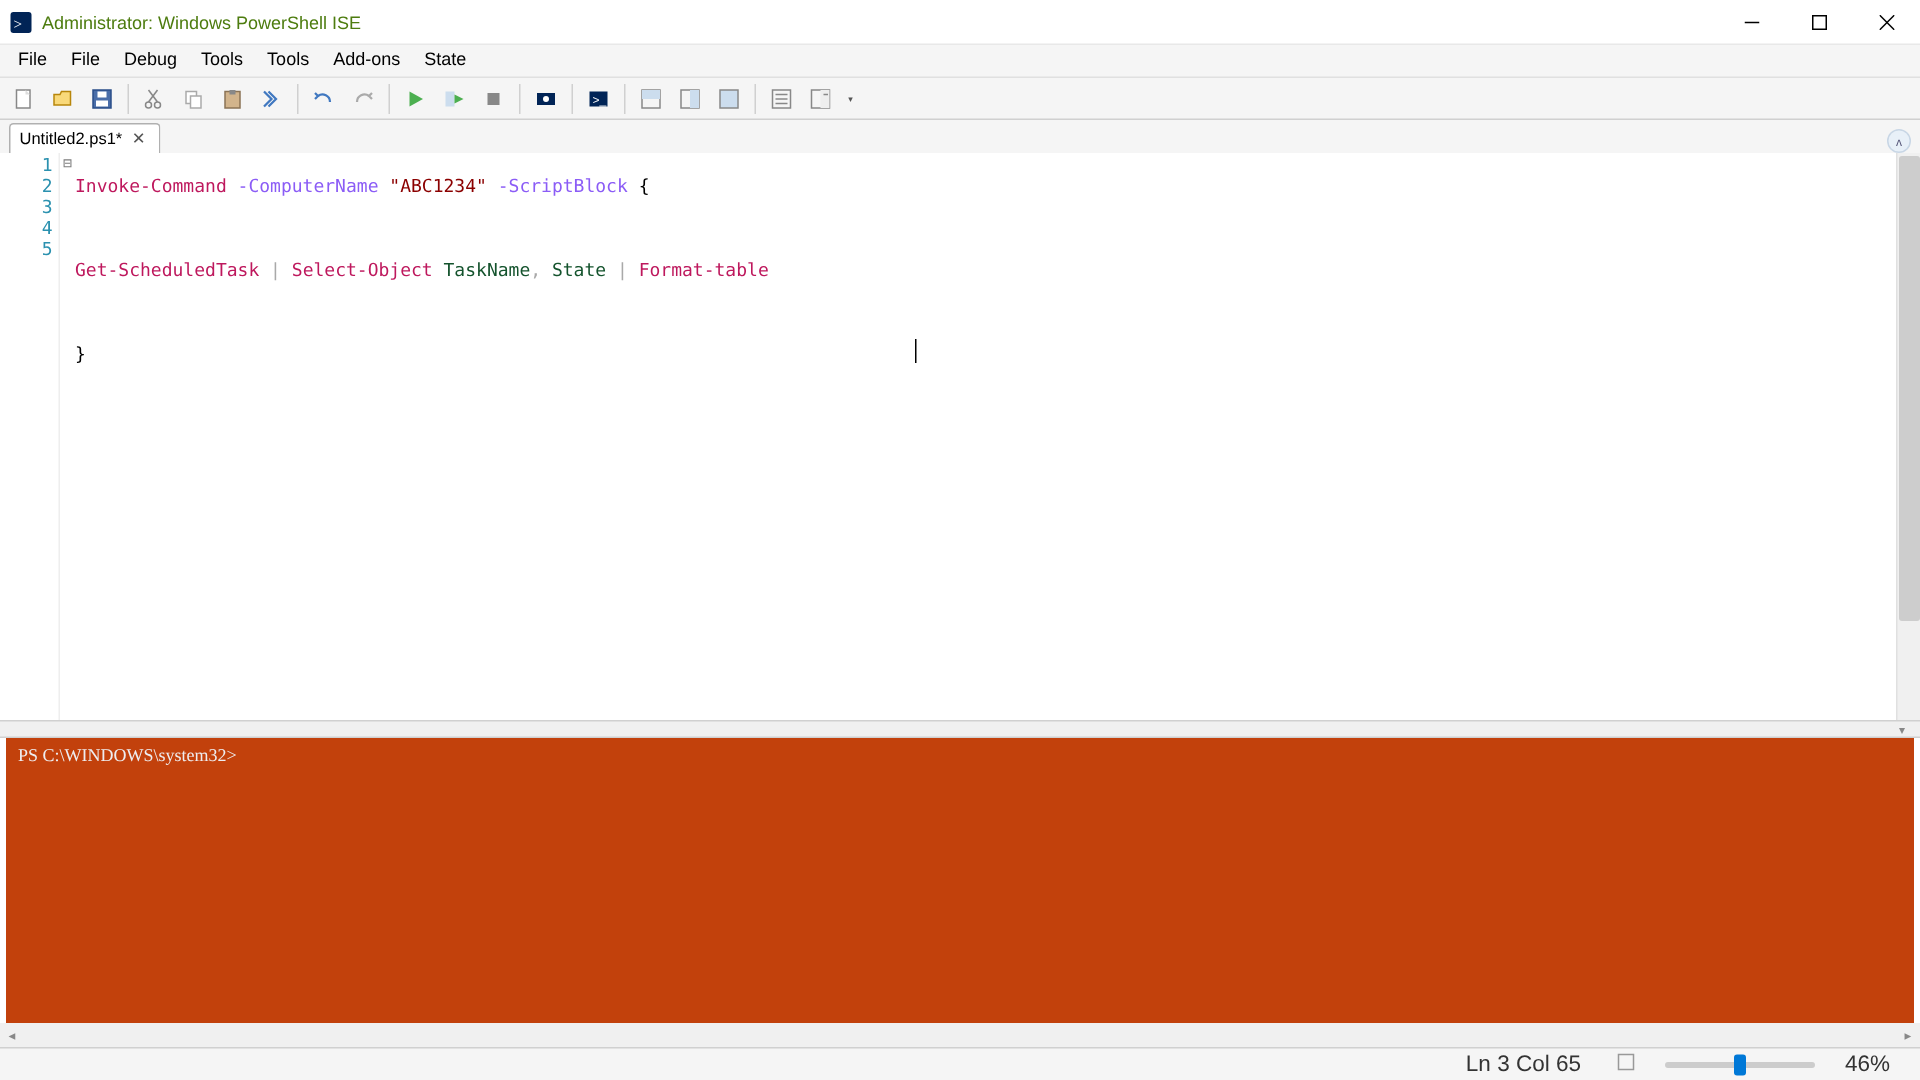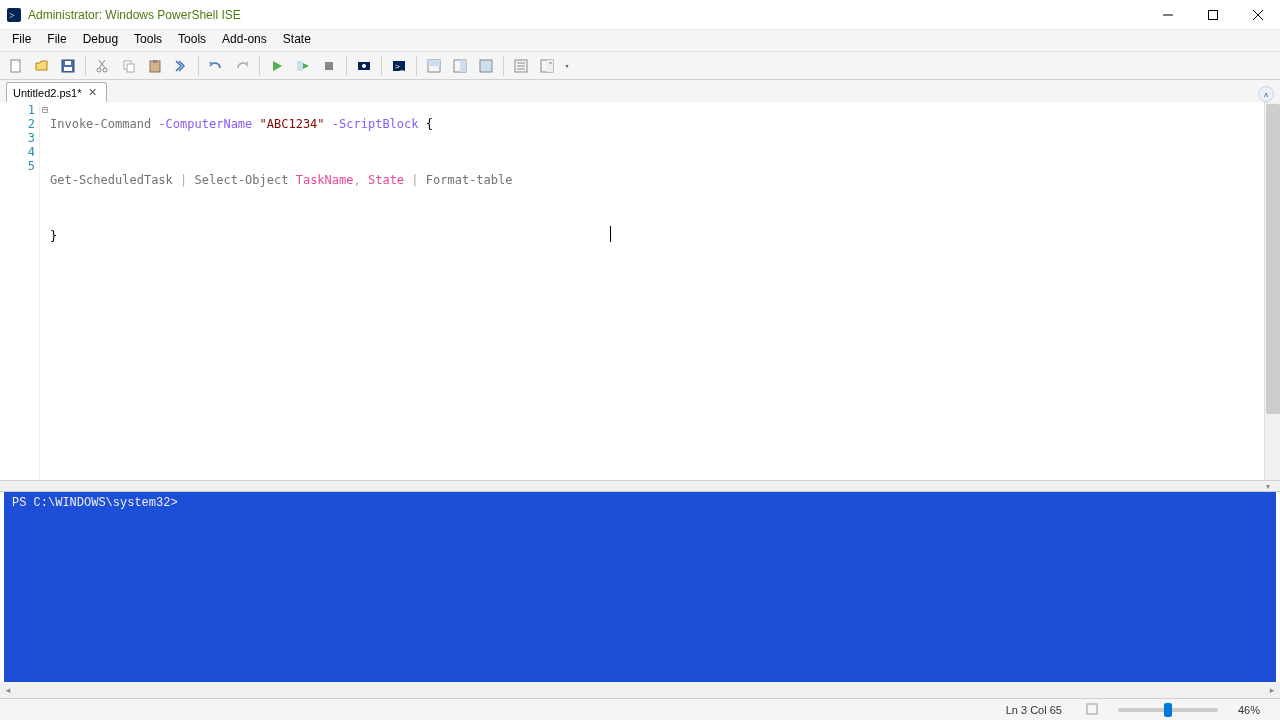--- a/index.html
+++ b/index.html
@@ -153,25 +153,25 @@
 .fold-col div { height: 14px; line-height: 14px; text-align: center; }
 .code {
   flex: 1;
   font-family: Consolas, monospace;
   font-size: 12px;
   line-height: 14px;
   padding-top: 1px;
   white-space: pre;
   position: relative;
 }
-.tok-cmd { color: #737373; }
+.tok-cmd { color: #be185d; }
 .tok-param { color: #8b5cf6; }
 .tok-str { color: #8b0000; }
 .tok-op { color: #a9a9a9; }
-.tok-member { color: #ec4899; }
+.tok-member { color: #14532d; }
 .tok-punct { color: #000000; }
 .code-line { height: 14px; }
 .text-cursor {
   position: absolute;
   left: 560px;
   top: 124px;
   width: 1px;
   height: 16px;
   background: #000;
 }
@@ -201,23 +201,23 @@
   align-items: center;
   justify-content: flex-end;
   padding-right: 10px;
   font-size: 8px;
   color: #888;
 }
 
 
 .console {
   flex: 1;
-  background: #1d4ed8;
+  background: #c2410c;
   color: #eeedf0;
-  font-family: Liberation Mono, monospace;
+  font-family: Liberation Serif, serif;
   font-size: 12px;
   padding: 4px 8px;
   margin: 0 4px 0 4px;
 }
 
 
 .bottom-scroll {
   height: 16px;
   background: #f0f0f0;
   display: flex;
@@ -228,21 +228,21 @@
 }
 .bottom-scroll .track { flex: 1; }
 
 
 .statusbar {
   height: 22px;
   background: #f5f5f5;
   border-top: 1px solid #d0d0d0;
   display: flex;
   align-items: center;
-  font-size: 11px;
+  font-size: 15px;
   color: #333;
   padding: 0 8px;
 }
 .statusbar .spacer { flex: 1; }
 .statusbar .cell { padding: 0 12px; }
 .zoom-slider {
   width: 100px; height: 4px;
   background: #ccc;
   border-radius: 2px;
   position: relative;

